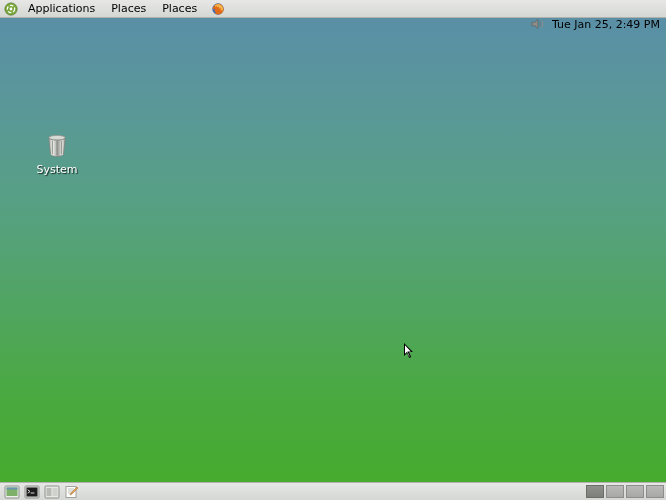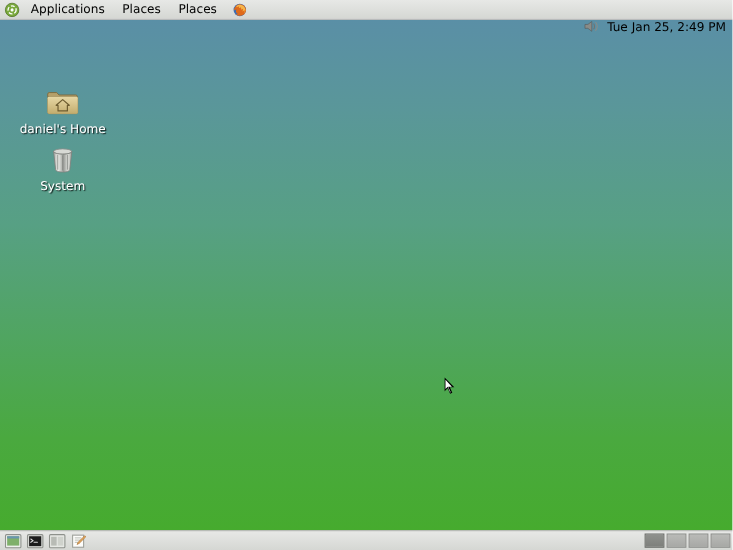--- a/index.html
+++ b/index.html
@@ -106,37 +106,20 @@
           <path d="M13 3c2 2 2 6 0 8" fill="none" stroke="#8a8c88" stroke-width="1.1" stroke-linecap="round"></path>
         </svg>
       </span>
       <span class="clock">Tue Jan 25,  2:49 PM</span>
     </div>
   </div>
 
   <div class="desktop">
 
 
-    <div class="dicon" style="left:17px; top:62px;">
-      <div class="img">
-        <svg viewBox="0 0 40 32" width="34" height="28">
-          <path d="M4 9V6c0-1 .6-1.6 1.6-1.6h8L16 7h18c1 0 1.6.6 1.6 1.6V9z" fill="#b6a06a" stroke="#7d6b3e"></path>
-          <rect x="4" y="9" width="32" height="18" rx="1.5" fill="#d8c48a" stroke="#9e8a54"></rect>
-          <rect x="4" y="9" width="32" height="18" rx="1.5" fill="url(#gfold)"></rect>
-          <defs>
-              <linearGradient id="gfold" x1="0" y1="0" x2="0" y2="1">
-                <stop offset="0" stop-color="#e7d7a4"></stop>
-                <stop offset="1" stop-color="#c3ad6e"></stop>
-              </linearGradient>
-            </defs>
-          <path d="M20 12l7 6h-2v6h-10v-6h-2z" fill="none" stroke="#6e5d30" stroke-width="1.3" stroke-linejoin="round"></path>
-        </svg>
-      </div>
-      <div class="label">daniel's Home</div>
-    </div>
 
     <div class="dicon" style="left:17px; top:114px;">
       <div class="img">
         <svg viewBox="0 0 40 34" width="30" height="28">
           <ellipse cx="20" cy="6" rx="11" ry="3.2" fill="#d7d9d5" stroke="#8c8e8a"></ellipse>
           <path d="M9 6c0 1.8 5 3.2 11 3.2s11-1.4 11-3.2l-2.4 22c0 1.6-4 2.9-8.6 2.9s-8.6-1.3-8.6-2.9z" fill="url(#gtrash)" stroke="#7f817d"></path>
           <defs>
               <linearGradient id="gtrash" x1="0" y1="0" x2="1" y2="0">
                 <stop offset="0" stop-color="#a9aba7"></stop>
                 <stop offset=".25" stop-color="#eceeea"></stop>

